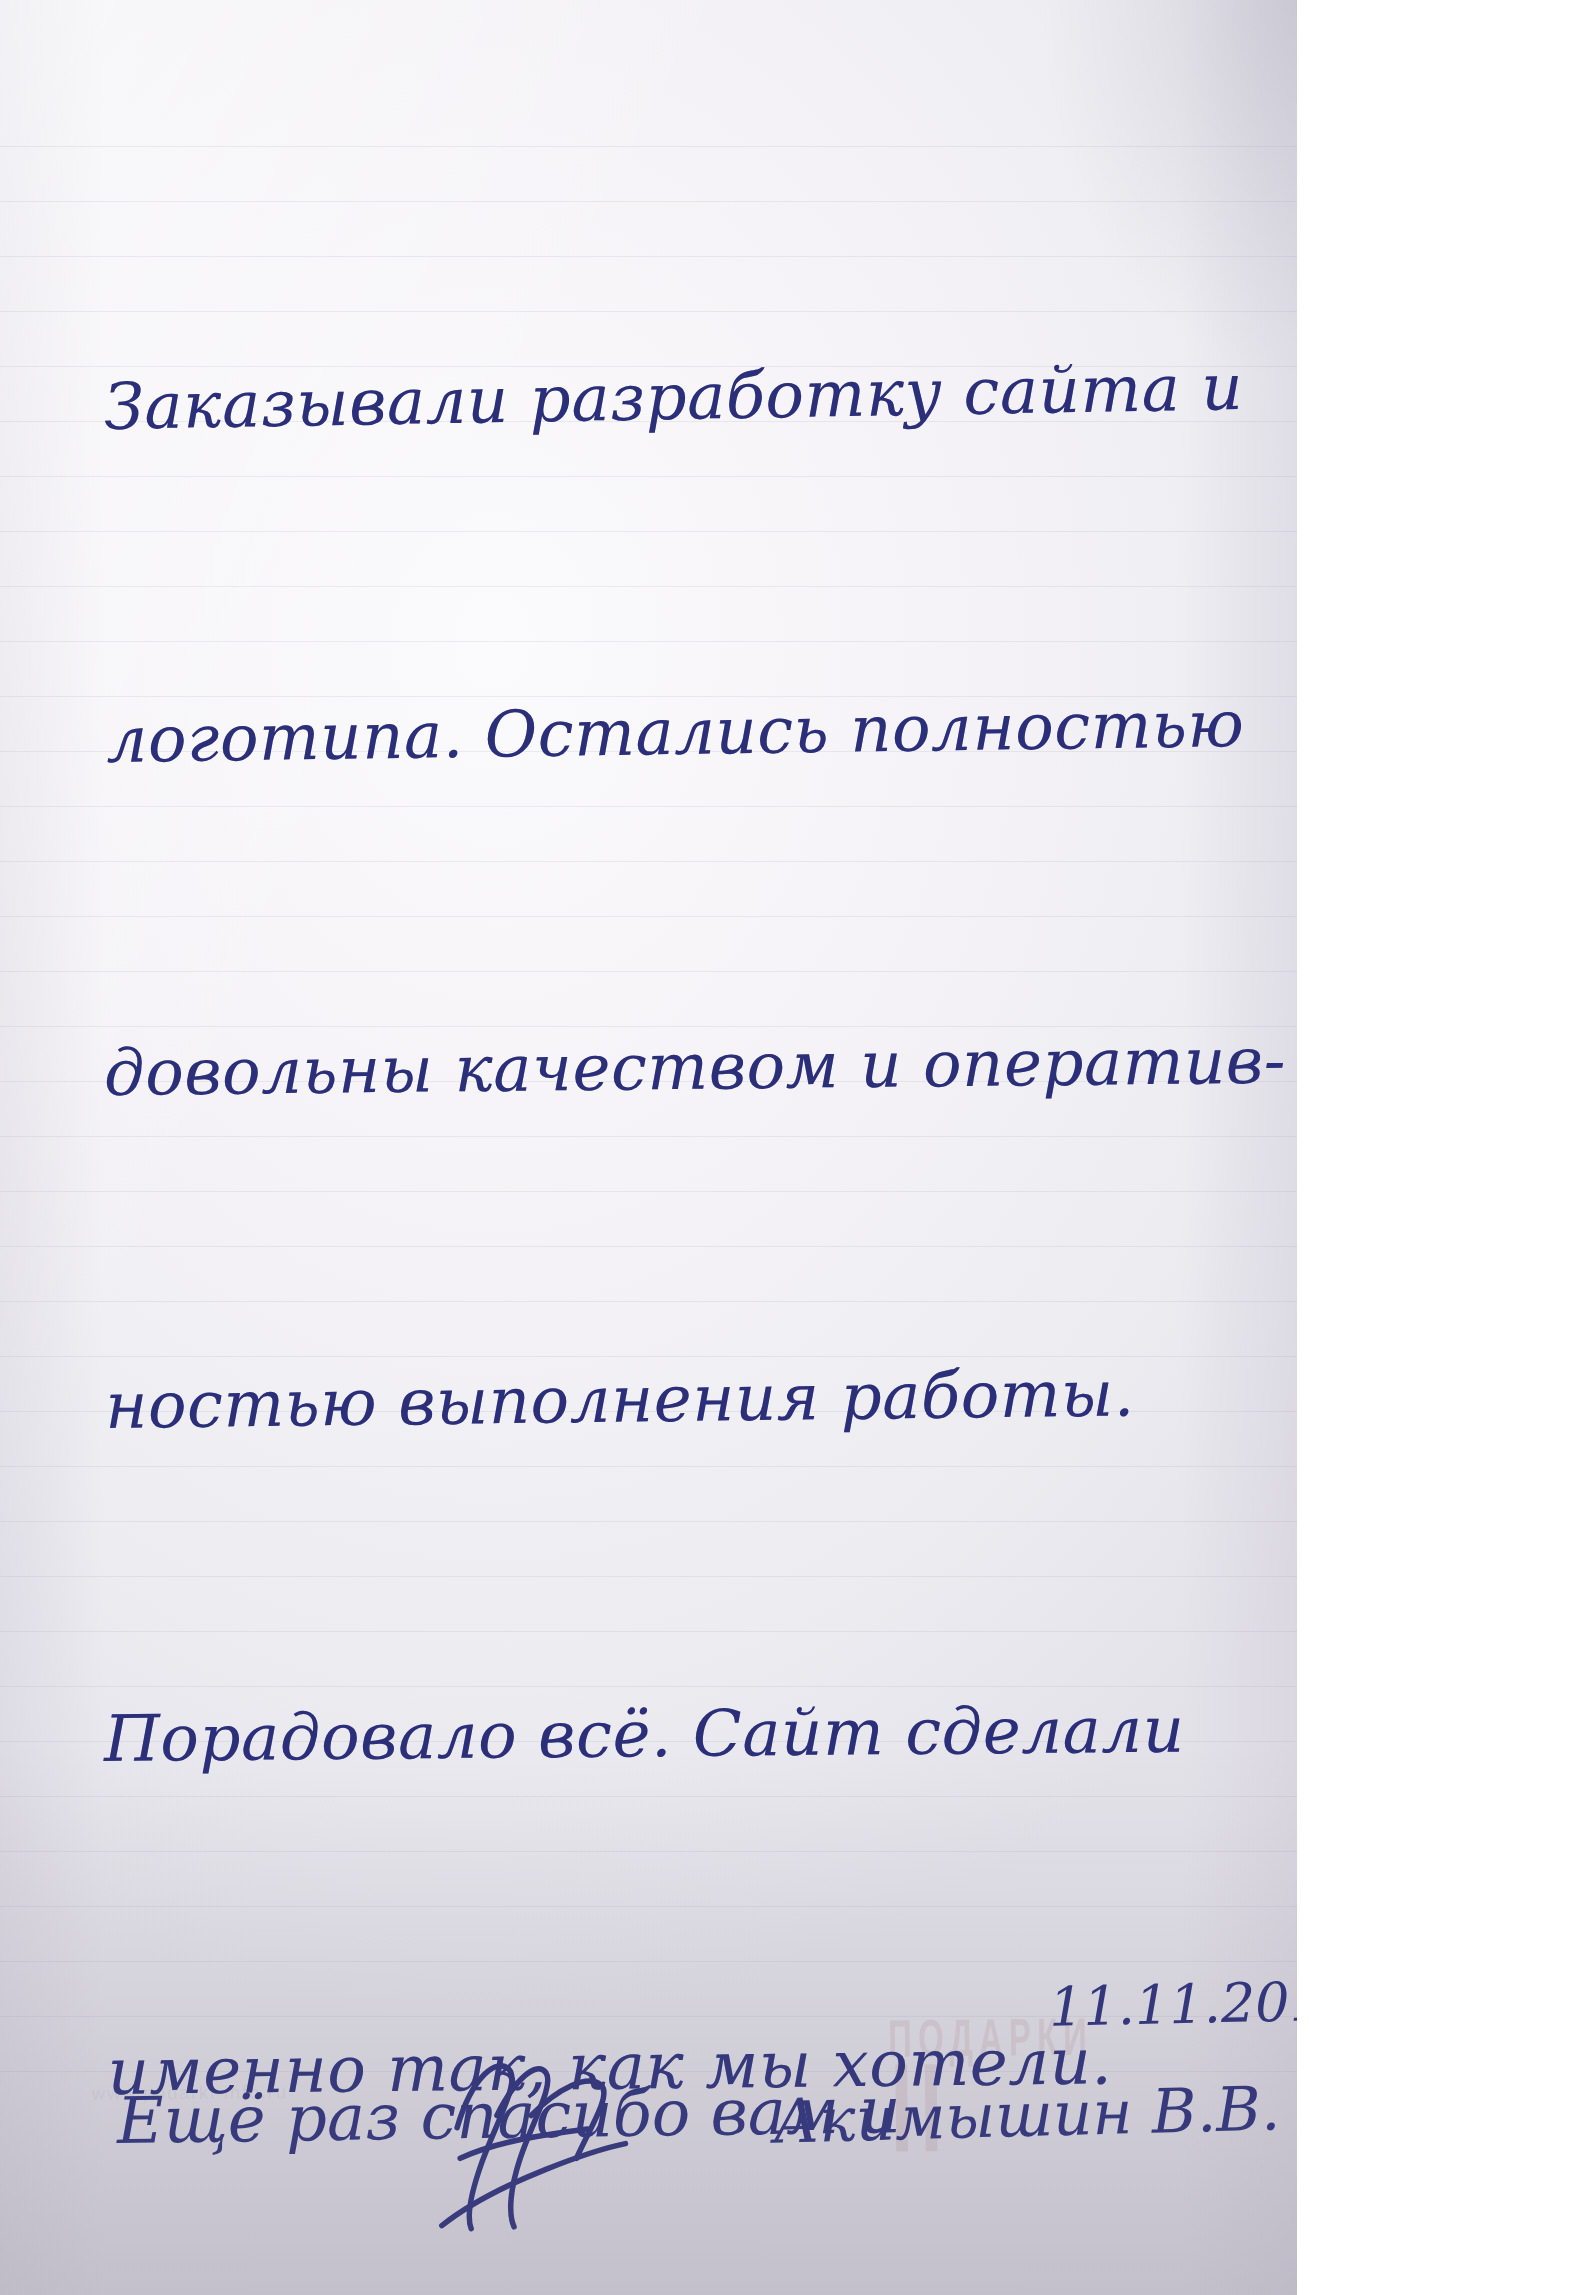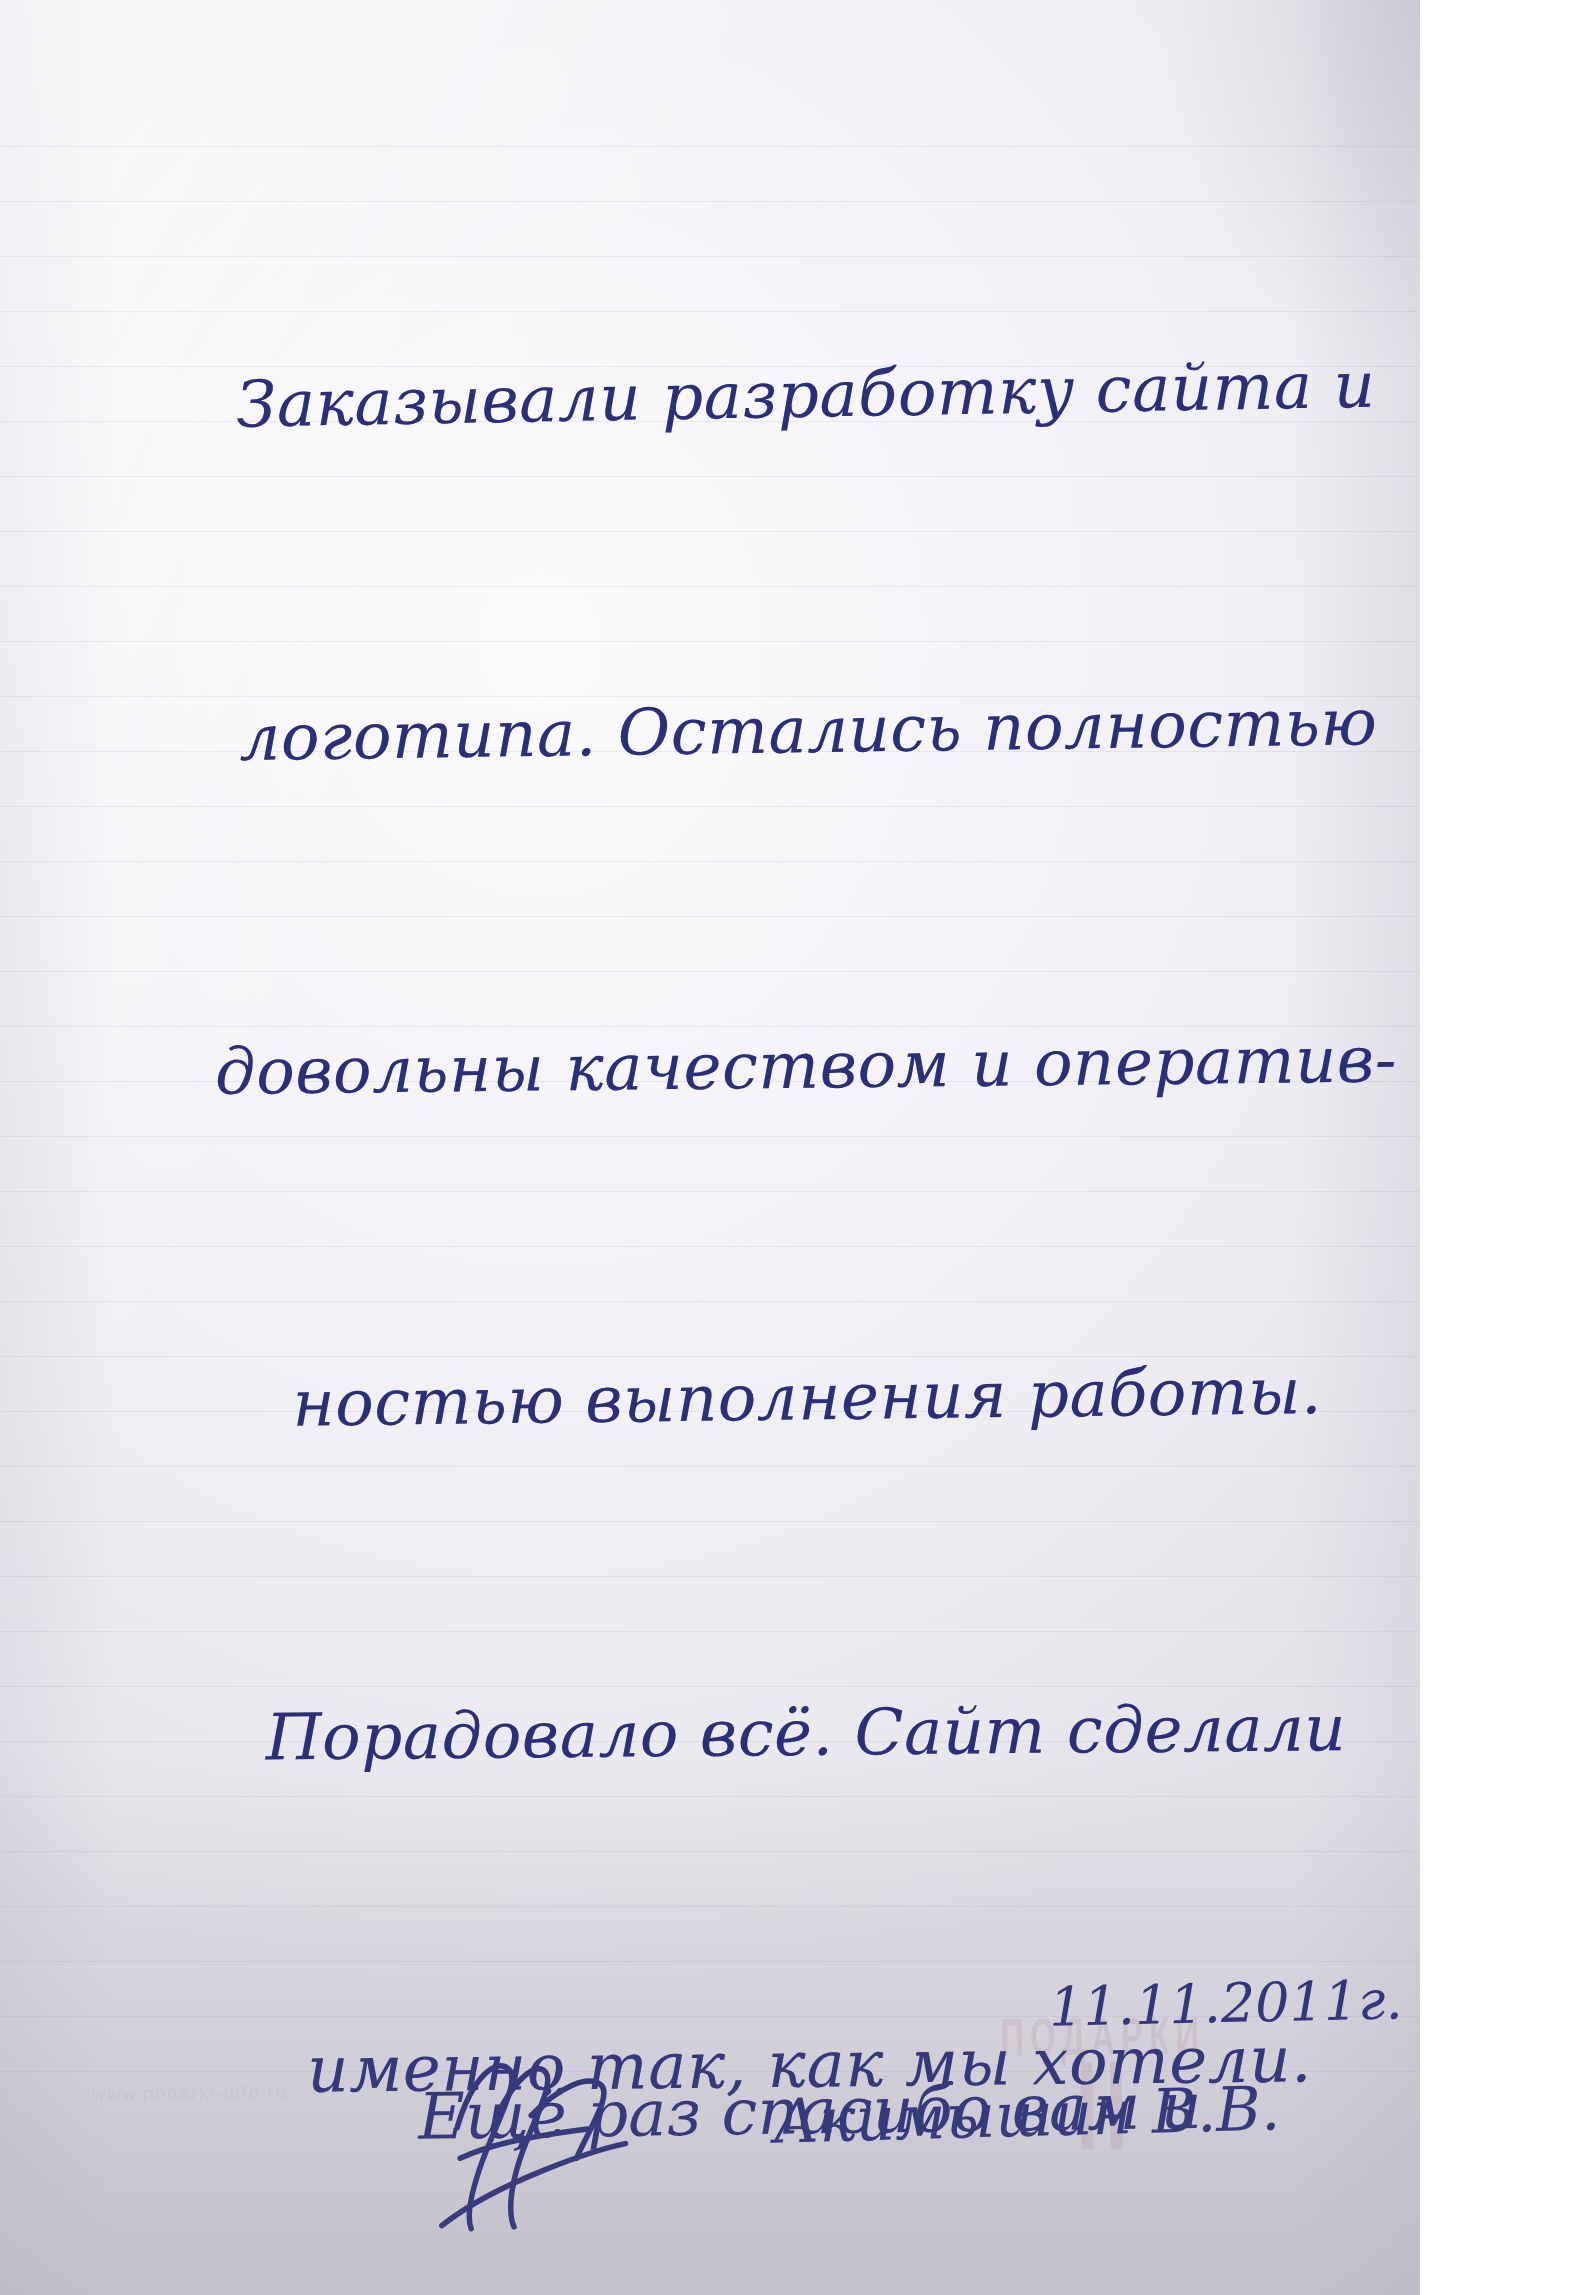--- a/index.html
+++ b/index.html
@@ -5,25 +5,24 @@
   html, body {
     margin: 0;
     padding: 0;
     background: #ffffff;
   }
   body {
     font-family: "Liberation Serif", serif;
   }
   .page {
     position: relative;
-    width: 1420px;
+    width: 1297px;
     height: 2295px;
     overflow: hidden;
     background: #f2f0f4;
-    text-align: center;
   }
 
   
   .paper {
     position: absolute;
     inset: 0;
     background:
       radial-gradient(ellipse 85% 60% at 38% 28%, #fbfafc 0%, #f4f2f6 45%, #ececf1 75%, #e4e2e9 100%);
   }
   .paper::after {

